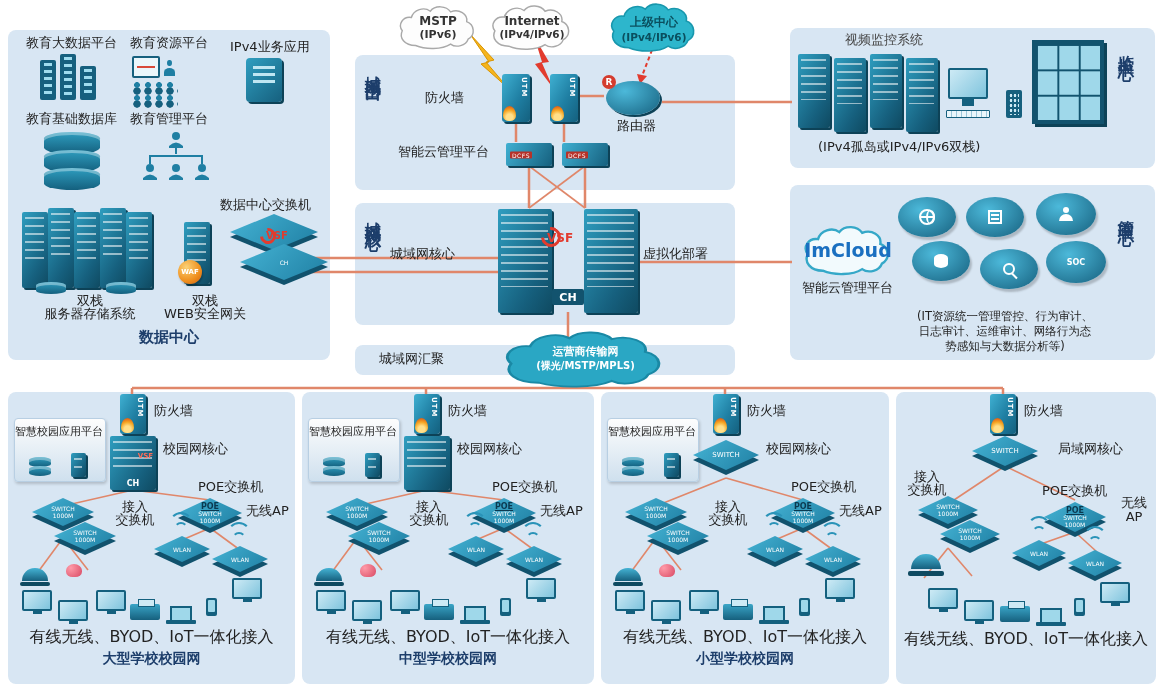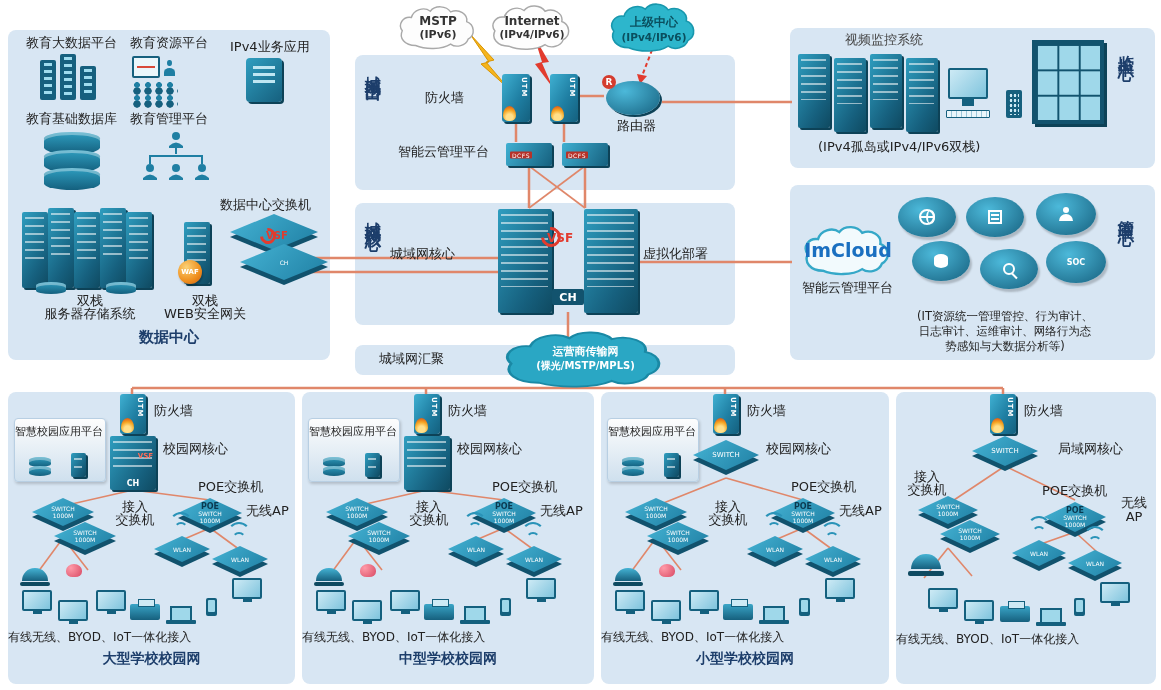--- a/index.html
+++ b/index.html
@@ -3,37 +3,37 @@
 <meta charset="utf-8">
 <style>
 *{margin:0;padding:0;box-sizing:border-box;}
 body{font-family:"DejaVu Sans","Liberation Sans",sans-serif;background:#fff;}
 #canvas{position:relative;width:1161px;height:690px;background:#fff;overflow:hidden;color:#1a1a1a;}
 .panel{position:absolute;background:#d8e6f3;border-radius:8px;}
 .content{position:absolute;}
 .lbl{position:absolute;font-size:13px;color:#222;white-space:nowrap;line-height:14px;}
 .lbl.two{white-space:normal;text-align:center;}
 .lbl.two span{display:block;line-height:13px;}
-.cbot{left:0;width:100%;white-space:nowrap;font-size:12px;}
+.cbot{left:0;width:100%;text-align:center;white-space:nowrap;font-size:16px;}
 .ptitle{position:absolute;left:0;width:100%;text-align:center;font-weight:bold;color:#1d3e6b;font-size:14px;}
 .vtitle{position:absolute;writing-mode:vertical-rl;text-orientation:upright;font-weight:bold;color:#1d3e6b;font-size:16px;letter-spacing:3px;line-height:20px;}
 
 .tower{position:absolute;background:linear-gradient(120deg,#2f9ec0,#16607e 70%,#0f4a61);border-radius:2px;box-shadow:2px 2px 0 #0d4257;}
 .tower::before{content:"";position:absolute;left:3px;right:4px;top:5px;height:55%;background:repeating-linear-gradient(to bottom,rgba(255,255,255,.55) 0 2px,transparent 2px 8px);}
 .corebig::before{height:70%;}
 .fw{position:absolute;border-radius:3px;background:linear-gradient(120deg,#3fb0d2,#1f7fa3 55%,#14607e);box-shadow:2px 2px 0 #0d4257;}
 .fw .utm{position:absolute;top:3px;right:2px;writing-mode:vertical-rl;color:#fff;font-size:7px;font-weight:bold;letter-spacing:1px;}
 .fw::after{content:"";position:absolute;left:1px;bottom:1px;width:13px;height:15px;background:radial-gradient(circle at 50% 75%,#ffe08a 0 25%,#f6a623 55%,#dd5f17 85%);border-radius:50% 50% 45% 45%/65% 65% 35% 35%;}
 .dsw{position:absolute;}
 .db3{position:absolute;inset:0;display:block;}
 .db3::before{content:"";position:absolute;left:0;right:0;top:5px;bottom:-5px;background:#11526d;clip-path:polygon(50% 0,100% 50%,50% 100%,0 50%);}
 .db3::after{content:"";position:absolute;inset:0;background:linear-gradient(135deg,#45b3d4,#1f7fa3);clip-path:polygon(50% 0,100% 50%,50% 100%,0 50%);}
 .dl{position:absolute;inset:0;display:flex;flex-direction:column;align-items:center;justify-content:center;color:#fff;font-size:6px;line-height:7px;text-align:center;font-weight:normal;z-index:1;}
 .dl span{display:block;width:70%;}
-.poeb{font-weight:bold;color:#0a3950;font-size:8px;}
+.poeb{font-weight:bold;color:#0a3950;font-size:8px;text-decoration:underline;}
 .waves{position:absolute;width:22px;height:16px;}
 .waves::before,.waves::after{content:"";position:absolute;left:50%;bottom:0;transform:translateX(-50%);border:2px solid #2a93b8;border-radius:50%;border-bottom-color:transparent;border-left-color:transparent;border-right-color:transparent;}
 .waves::before{width:10px;height:10px;}
 .waves::after{width:20px;height:20px;}
 .cyl{position:absolute;background:linear-gradient(#2f9ec0,#14607e);border-radius:50%/30%;box-shadow:inset 0 3px 0 rgba(255,255,255,.35);}
 .router{position:absolute;background:radial-gradient(ellipse at 35% 30%,#4cb9da,#16607e);border-radius:50%;box-shadow:2px 2px 0 #0d4257;}
 .rbadge{position:absolute;width:14px;height:14px;border-radius:50%;background:#d43c2e;color:#fff;font-size:9px;font-weight:bold;display:flex;align-items:center;justify-content:center;}
 .dcfs{position:absolute;background:linear-gradient(120deg,#3fb0d2,#16607e);border-radius:2px;box-shadow:2px 2px 0 #0d4257;}
 .dcfs b{position:absolute;left:4px;top:50%;transform:translateY(-50%);background:#b73228;color:#fff;font-size:6px;padding:0 2px;border-radius:1px;font-weight:normal;letter-spacing:.5px;}
 .vsfring{position:absolute;width:20px;height:20px;border:3px solid #e23b2e;border-left-color:transparent;border-radius:50%;transform:rotate(40deg);}

